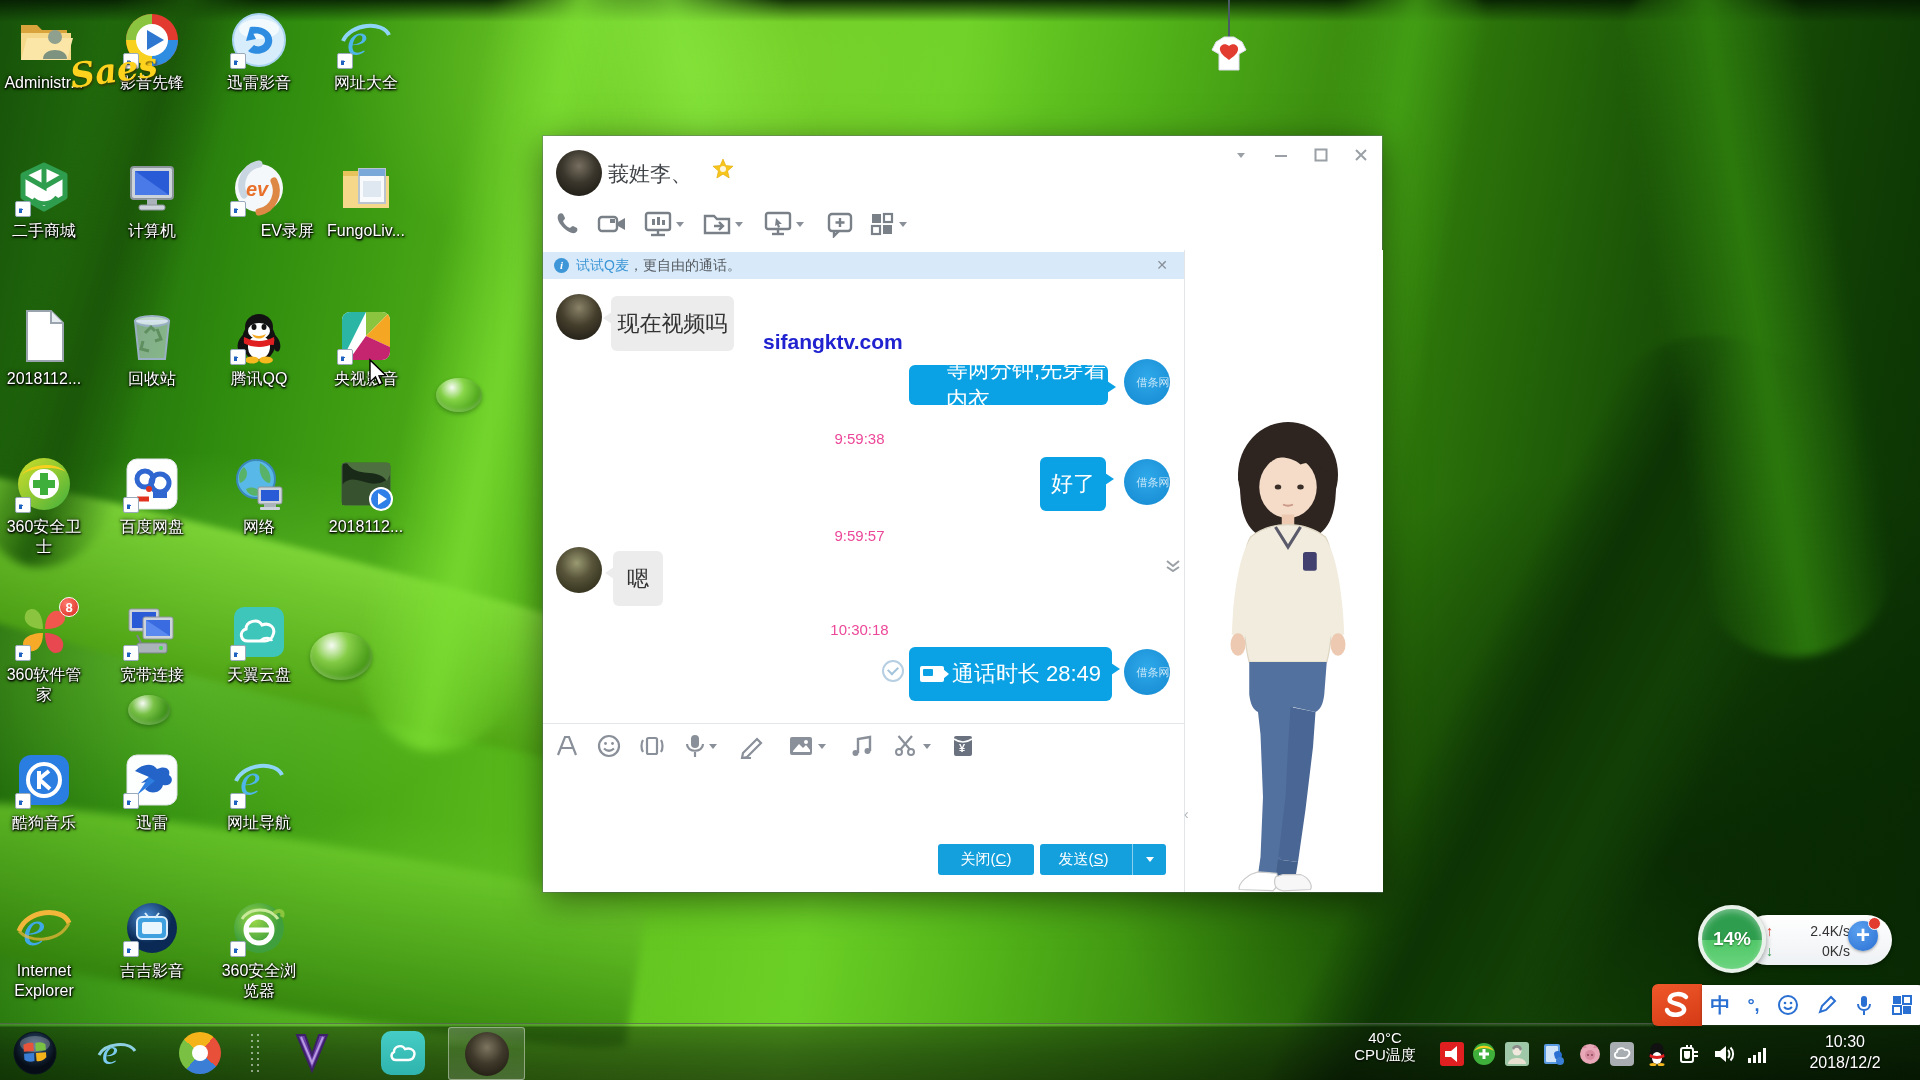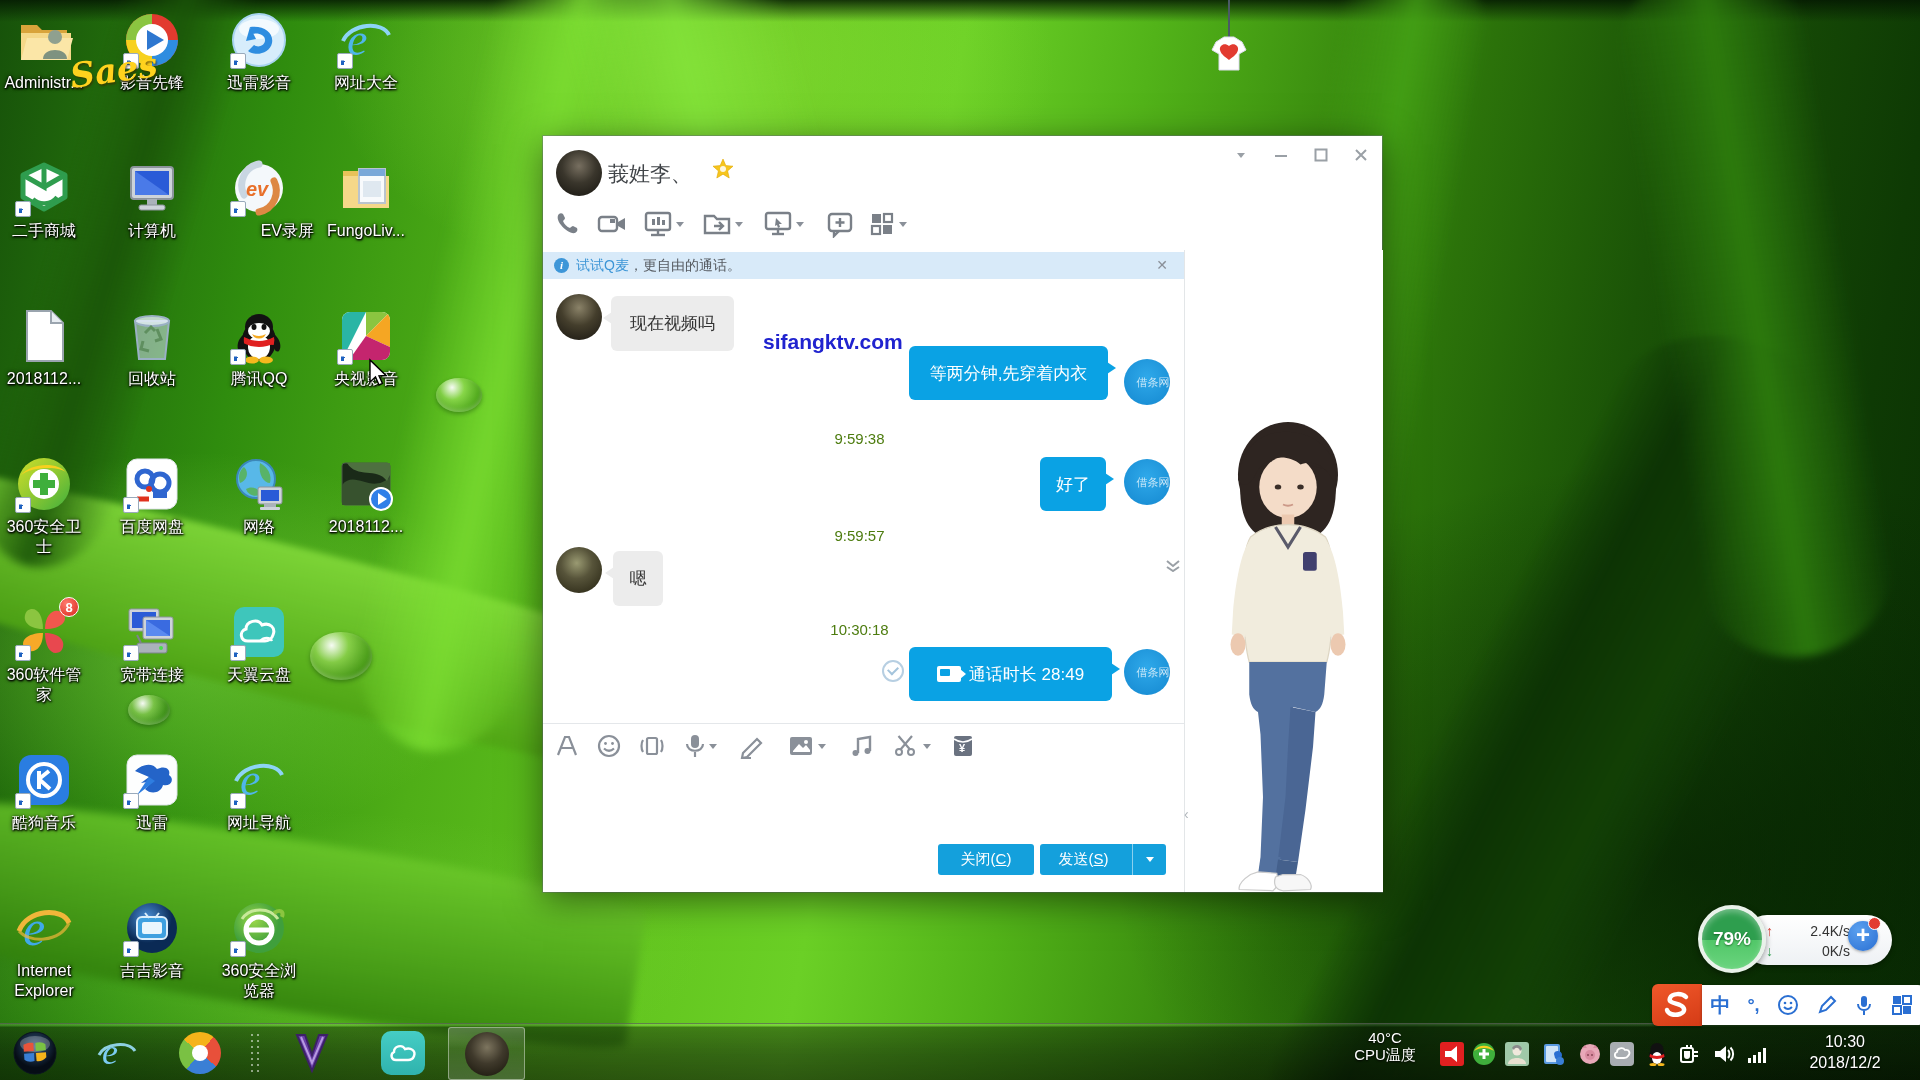--- a/index.html
+++ b/index.html
@@ -56,26 +56,26 @@
   .notice .lnk{color:#3c95d6;}
   .notice .rest{color:#555a60;}
   .notice .nx{position:absolute;right:16px;top:5px;color:#8a9099;font-size:14px;}
 
   .msgs{position:absolute;left:0;top:143px;width:641px;height:444px;background:#fff;overflow:hidden;}
   .av{position:absolute;width:46px;height:46px;border-radius:50%;}
   .av.l1{background:radial-gradient(circle at 50% 30%, #8a8268 0%, #443e2c 45%, #181510 100%);}
   .av.l2{background:radial-gradient(circle at 45% 35%, #9a9a72 0%, #57543a 40%, #23200f 100%);}
   .av.r{background:radial-gradient(circle at 50% 40%, #2fa9ea, #1488d0);display:flex;align-items:center;justify-content:center;}
   .av.r span{color:rgba(255,255,255,.75);font-size:11px;letter-spacing:0;margin-left:12px;}
-  .bub{position:absolute;border-radius:6px;font-size:17px;display:flex;align-items:center;box-sizing:border-box;}
+  .bub{position:absolute;border-radius:6px;font-size:22px;display:flex;align-items:center;box-sizing:border-box;}
   .bub.in{background:#ececec;color:#333;justify-content:center;}
   .bub.in:before{content:"";position:absolute;left:-8px;top:16px;border:6px solid transparent;border-right:9px solid #ececec;border-left:0;}
   .bub.out{background:#0fa, #0aa2e4;background:#0aa2e4;color:#fff;justify-content:center;}
   .bub.out:after{content:"";position:absolute;right:-8px;top:16px;border:6px solid transparent;border-left:9px solid #0aa2e4;border-right:0;}
-  .time{position:absolute;left:0;width:633px;text-align:center;font-size:15px;color:#4d7c0f;}
+  .time{position:absolute;left:0;width:633px;text-align:center;font-size:15px;color:#ec4899;}
   .wm{position:absolute;font-size:21px;font-weight:bold;color:#2023cf;}
   .chk{position:absolute;width:22px;height:22px;border-radius:50%;border:2px solid #b7cfe2;box-sizing:border-box;}
   .chk:after{content:"";position:absolute;left:4px;top:4px;width:8px;height:5px;border-left:2px solid #a4c4dc;border-bottom:2px solid #a4c4dc;transform:rotate(-45deg);}
   .camico{width:24px;height:16px;background:#fff;border-radius:2px;position:relative;margin-right:8px;flex:0 0 auto;}
   .camico:before{content:"";position:absolute;right:-5px;top:3px;border-top:5px solid transparent;border-bottom:5px solid transparent;border-left:6px solid #fff;}
   .camico:after{content:"";position:absolute;left:3px;top:3px;width:10px;height:7px;background:#0aa2e4;border-radius:1px;}
   .tobottom{position:absolute;left:622px;top:424px;width:16px;height:12px;color:#9aa0a6;}
 
   .editbar{position:absolute;left:0;top:587px;width:641px;border-top:1px solid #e4e7ea;height:44px;display:flex;align-items:center;color:#868d96;}
   .history{position:absolute;right:38px;top:600px;font-size:15px;color:#68717b;}
@@ -633,21 +633,21 @@
     <div class="notice">
       <div class="info">i</div>
       <span class="lnk">试试Q麦</span>
       <span class="rest">，更自由的通话。</span>
       <div class="nx">✕</div>
     </div>
     <div class="msgs" id="msgs">
         <div class="av l1" style="left: 13px; top: 15px;"></div>
         <div class="bub in" style="left: 68px; top: 17px; width: 123px; height: 55px;">现在视频吗</div>
         <div class="wm" style="left: 220px; top: 51px;">sifangktv.com</div>
-        <div class="bub out" style="left: 366px; top: 67px; width: 199px; height: 54px;">
+        <div class="bub out" style="left: 366px; top: 86px; width: 199px; height: 40px; padding-left: 37px;">
           <span>等两分钟,先穿着内衣</span>
         </div>
         <div class="av r" style="left: 581px; top: 80px;">
           <span>借条网</span>
         </div>
         <div class="time" style="top: 151px;">9:59:38</div>
         <div class="bub out" style="left: 497px; top: 178px; width: 66px; height: 54px;">
           <span>好了</span>
         </div>
         <div class="av r" style="left: 581px; top: 180px;">
@@ -786,21 +786,21 @@
     <div class="pill"></div>
     <div class="netrow" style="top:18px;">
         <span style="color:#d33b2f;font-weight:bold;">↑</span>
         <span>2.4K/s</span>
       </div>
     <div class="netrow" style="top:38px;">
         <span style="color:#2f9e4e;font-weight:bold;">↓</span>
         <span>0K/s</span>
       </div>
     <div class="ball">
-        <span>79%</span>
+        <span>14%</span>
       </div>
     <div class="plus">+</div>
     <div class="reddot"></div>
   </div>
 
   <div id="sogoubar">
     <div class="sgS">
       <svg width="30" height="30" viewBox="0 0 30 30">
           <path d="M24 7 C20 3 10 3 8 8 C6 13 14 13 18 15 C23 17 24 22 18 24 C12 26 6 24 5 20" fill="none" stroke="#fff" stroke-width="4.5" stroke-linecap="round"></path>
         </svg>

